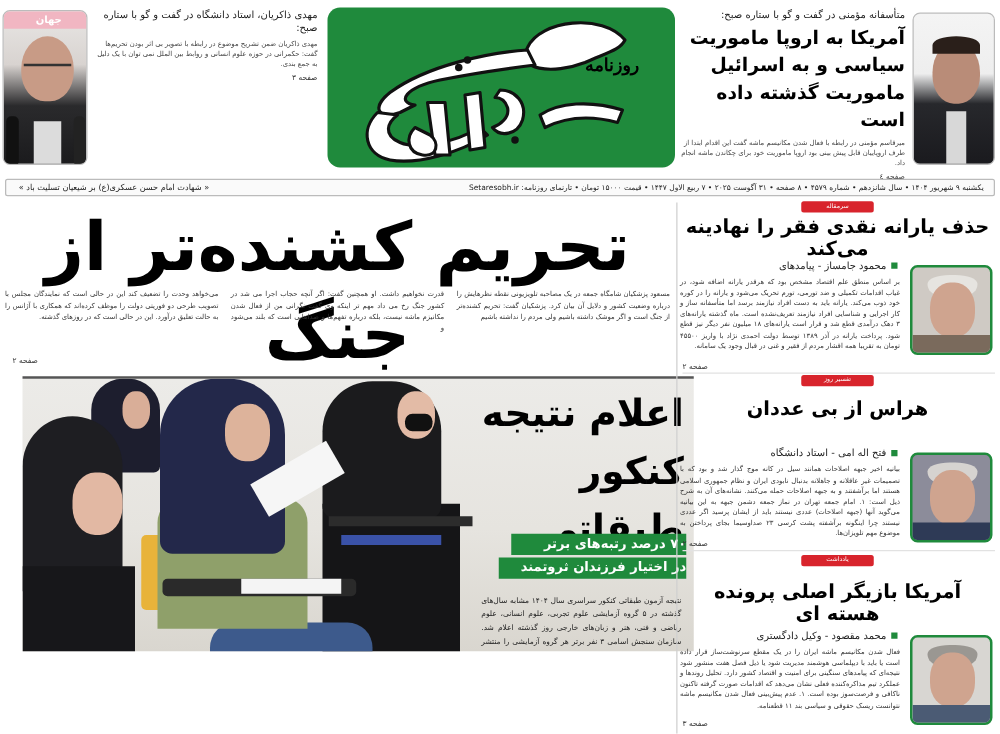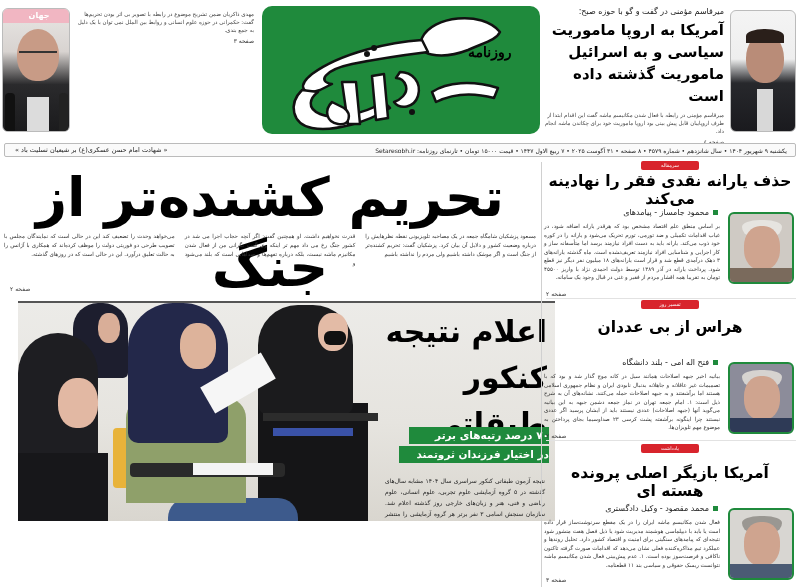--- a/index.html
+++ b/index.html
@@ -100,20 +100,21 @@
 <div class="abs top-left-box">
   <div class="tl-photo">
     <div class="tag-pink">جهان</div>
     <div class="abs mic"></div>
     <div class="abs mic2"></div>
     <div class="abs face"></div>
     <div class="abs glasses"></div>
     <div class="abs shirt"></div>
   </div>
   <div class="tl-text">
+    <div class="kicker">مهدی ذاکریان، استاد دانشگاه در گفت و گو با ستاره صبح:</div>
     <div class="blurb">مهدی ذاکریان ضمن تشریح موضوع در رابطه با تصویر بی اثر بودن تحریم‌ها گفت: حکمرانی در حوزه علوم انسانی و روابط بین الملل نمی توان با یک دلیل به جمع بندی.</div>
     <div class="page-ref">صفحه ۳</div>
   </div>
 </div>
 
 <div class="abs logo">
   <svg class="logo-script" viewBox="0 0 230 122">
     <g fill="#ffffff" stroke="#111" stroke-width="2.5" stroke-linejoin="round">
       <path d="M228 20 C210 -2 160 4 150 26 C140 44 170 48 196 38 C214 30 224 28 228 20 Z"></path>
       <path d="M150 28 C120 30 70 40 40 62 C25 74 30 84 48 78 L60 72 C45 70 52 58 80 52 C110 46 140 42 156 40 Z"></path>
@@ -133,21 +134,21 @@
   <div class="logo-sub">روزنامه</div>
 </div>
 
 <div class="abs top-right-box">
   <div class="tr-photo">
     <div class="abs face"></div>
     <div class="abs hair"></div>
     <div class="abs collar"></div>
   </div>
   <div class="tr-text">
-    <div class="kicker">میرقاسم مؤمنی در گفت و گو با حوزه صبح:</div>
+    <div class="kicker">متأسفانه مؤمنی در گفت و گو با ستاره صبح:</div>
     <div class="headline-sm">آمریکا به اروپا ماموریت سیاسی و به اسرائیل ماموریت گذشته داده است</div>
     <div class="blurb">میرقاسم مؤمنی در رابطه با فعال شدن مکانیسم ماشه گفت این اقدام ابتدا از طرف اروپاییان قابل پیش بینی بود اروپا ماموریت خود برای چکاندن ماشه انجام داد.</div>
     <div class="page-ref">صفحه ٤</div>
   </div>
 </div>
 
 <div class="abs dateline">
   <div class="date">یکشنبه ۹ شهریور ۱۴۰۴ • سال شانزدهم • شماره ۴۵۷۹ • ۸ صفحه • ۳۱ آگوست ۲۰۲۵ • ۷ ربیع الاول ۱۴۴۷ • قیمت ۱۵۰۰۰ تومان • تارنمای روزنامه: Setaresobh.ir</div>
   <div class="occasion">« شهادت امام حسن عسکری(ع) بر شیعیان تسلیت باد »</div>
 </div>
@@ -207,21 +208,21 @@
   <div class="h" style="background:#e6e4e0;"></div>
   <div class="f"></div>
   <div class="b" style="background:#7a6a5c;"></div>
 </div>
 <div class="rc-blurb" style="top:222px;">بر اساس منطق علم اقتصاد مشخص بود که هرقدر یارانه اضافه شود، در غیاب اقدامات تکمیلی و ضد تورمی، تورم تحریک می‌شود و یارانه را در کوره خود ذوب می‌کند. یارانه باید به دست افراد نیازمند برسد اما متأسفانه ساز و کار اجرایی و شناسایی افراد نیازمند تعریف‌نشده است. ماه گذشته یارانه‌های ۳ دهک درآمدی قطع شد و قرار است یارانه‌های ۱۸ میلیون نفر دیگر نیز قطع شود. پرداخت یارانه در آذر ۱۳۸۹ توسط دولت احمدی نژاد با واریز ۴۵۵۰۰ تومان به تقریبا همه اقشار مردم از فقیر و غنی در قبال وجود یک سامانه.</div>
 <div class="rc-page" style="top:290px;">صفحه ۲</div>
 <div class="rc-sep" style="top:298px;"></div>
 
 <div class="red-label" style="left:641px; top:300px;">تفسیر روز</div>
 <div class="rc-headline" style="top:318px;">هراس از بی عددان</div>
-<div class="author" style="top:358px;"><span class="bullet"></span><span>فتح اله امی - بلند دانشگاه</span></div>
+<div class="author" style="top:358px;"><span class="bullet"></span><span>فتح اله امی - استاد دانشگاه</span></div>
 <div class="rc-photo" style="top:362px; background:#8c8c9a;">
   <div class="h" style="background:#d6d3d0;"></div>
   <div class="f"></div>
   <div class="b" style="background:#2e3a56;"></div>
 </div>
 <div class="rc-blurb" style="top:372px;">بیانیه اخیر جبهه اصلاحات همانند سیل در کانه موج گذار شد و بود که با تصمیمات غیر عاقلانه و جاهلانه بدنبال نابودی ایران و نظام جمهوری اسلامی هستند اما برآشفتند و به جبهه اصلاحات حمله می‌کنند. نشانه‌های آن به شرح ذیل است: ۱. امام جمعه تهران در نماز جمعه دشمن جبهه به این بیانیه می‌گوید آنها (جبهه اصلاحات) عددی نیستند باید از ایشان پرسید اگر عددی نیستند چرا اینگونه برآشفته پشت کرسی ۲۳ صداوسیما بجای پرداختن به موضوع مهم تلویزان‌ها.</div>
 <div class="rc-page" style="top:432px;">صفحه ۲</div>
 <div class="rc-sep" style="top:440px;"></div>
 
 <div class="red-label" style="left:641px; top:444px;">یادداشت</div>

